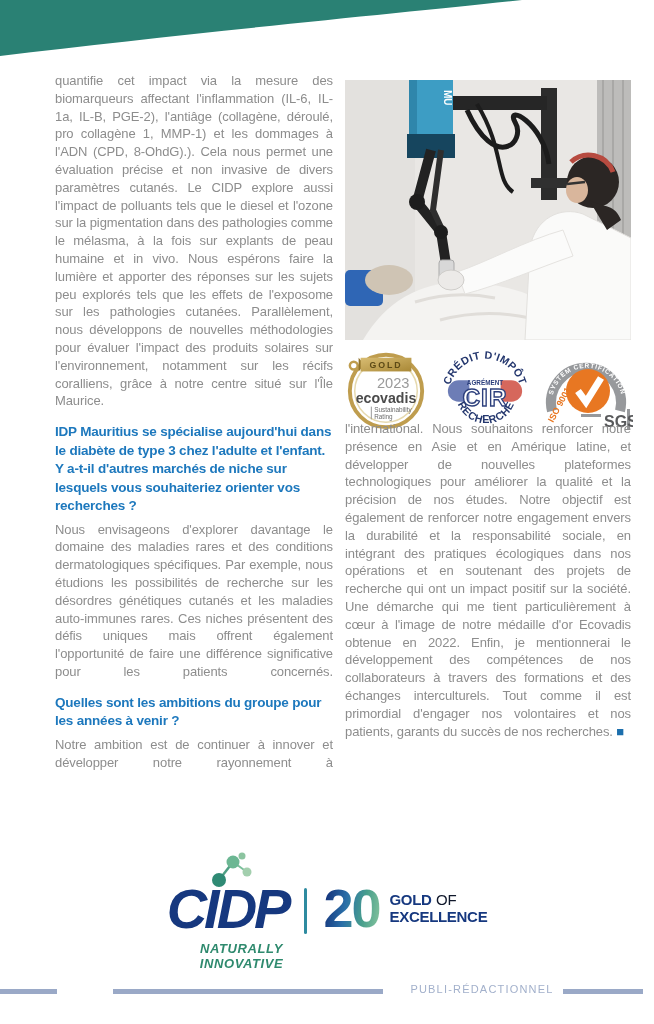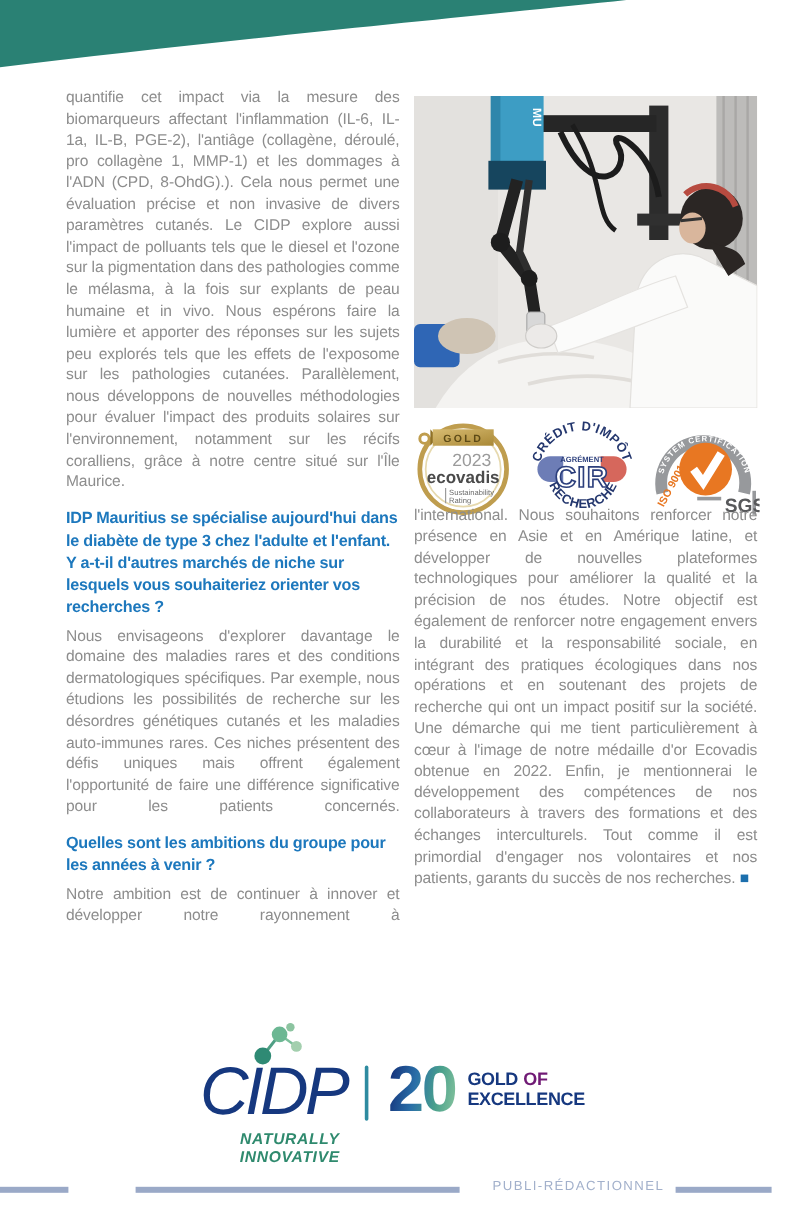--- a/index.html
+++ b/index.html
@@ -19,34 +19,34 @@
   
   .photo{position:absolute;left:345px;top:80px;width:286px;height:260px;margin:0;}
   
   .badges{position:absolute;left:343px;top:347px;width:290px;height:86px;
           display:flex;justify-content:space-between;align-items:center;}
   
   .logo-block{position:absolute;left:0;top:852px;width:654px;display:flex;
           justify-content:center;align-items:flex-start;gap:16px;}
   .cidp{position:relative;padding-top:32px;}
   .molecule{position:absolute;top:-2px;left:40px;}
-  .cidp-text{font-size:56px;font-weight:400;font-style:italic;color:#16387f;
+  .cidp-text{font-size:56px;font-weight:700;font-style:italic;color:#16387f;
           letter-spacing:-3px;line-height:50px;}
   .cidp-tagline{margin-top:7px;text-align:center;transform:translateX(14px);
           font-size:13px;font-weight:700;font-style:italic;color:#2f8a6e;
           letter-spacing:0.6px;line-height:15px;}
   .cidp-tagline span{display:block;}
   .logo-sep{width:3px;height:46px;background:#2e8ba0;border-radius:2px;margin-top:36px;}
   .anniv{display:flex;align-items:center;gap:10px;margin-top:30px;}
   .anniv-num{font-size:54px;font-weight:800;line-height:52px;letter-spacing:-2px;
           background:linear-gradient(100deg,#16387f 10%,#2a6fa8 40%,#49a08c 70%,#8cc79f 100%);
           -webkit-background-clip:text;background-clip:text;color:transparent;}
   .anniv-text{display:flex;flex-direction:column;line-height:17px;}
   .years-bold{font-size:15px;font-weight:800;color:#16387f;letter-spacing:-0.3px;}
-  .years-light{font-size:15px;font-weight:700;color:#701a75;letter-spacing:-0.3px;}
+  .years-light{font-size:15px;font-weight:400;color:#0f172a;letter-spacing:-0.3px;}
   .excellence{font-size:15px;font-weight:800;color:#16387f;letter-spacing:-0.3px;}
   
   .footer-bar{position:absolute;height:5px;background:#9aa9c7;top:989px;}
   .fb1{left:0;width:57px;}
   .fb2{left:113px;width:270px;}
   .fb3{left:563px;width:91px;}
   .footer-label{position:absolute;top:983px;left:392px;width:180px;text-align:center;
           font-size:11px;letter-spacing:1.2px;color:#a2b0cb;}
 </style>
 </head>

